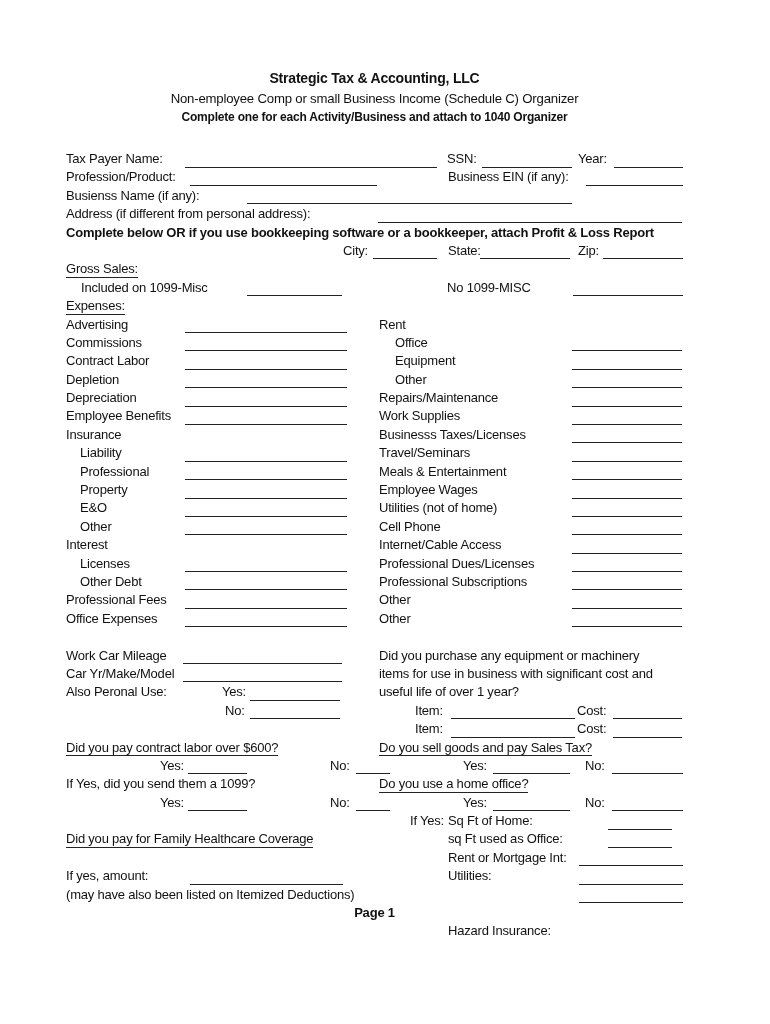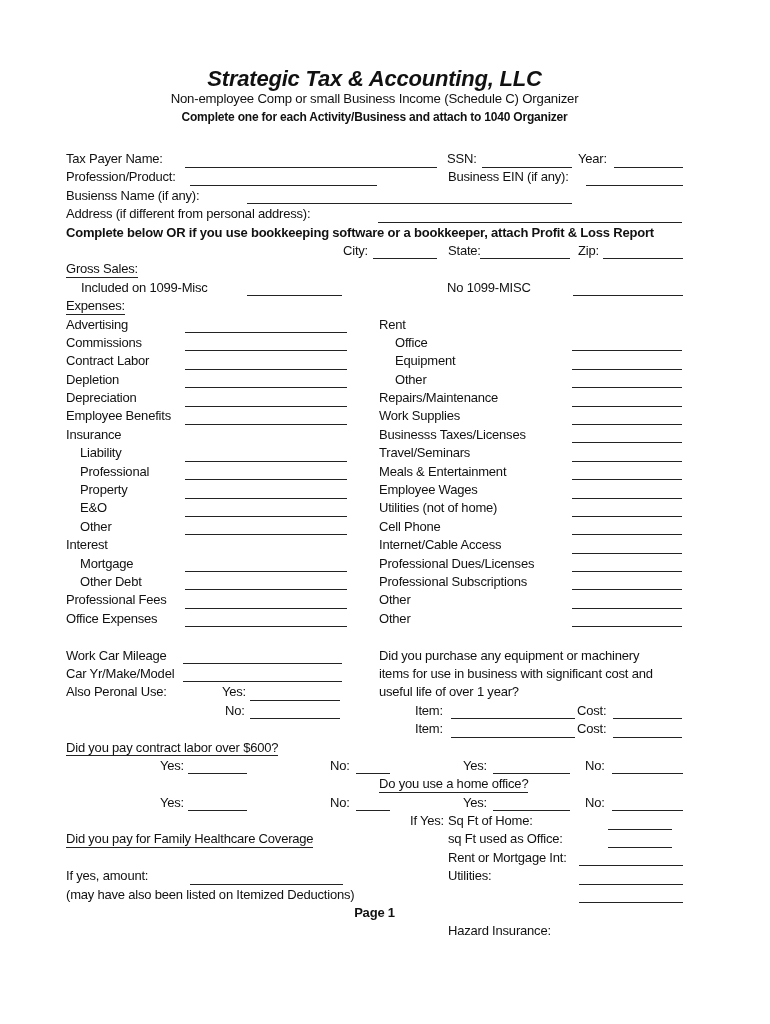--- a/index.html
+++ b/index.html
@@ -2,21 +2,21 @@
 <html><head>
 <meta charset="utf-8">
 <style>
   html,body{margin:0;padding:0;background:#e9e9e9;}
   .page{
     position:relative;width:770px;height:1024px;background:#ffffff;margin:0 auto;
     font-family:"Liberation Sans",sans-serif;font-size:13px;color:#111;
     letter-spacing:-0.2px;overflow:hidden;
   }
   .hdr{position:absolute;left:66px;top:68px;width:617px;text-align:center;}
-  .hdr .h1{font-size:22px;font-weight:bold;line-height:21px;font-style:italic;}
+  .hdr .h1{font-size:14px;font-weight:bold;line-height:21px;}
   .hdr .h2{font-size:13.2px;line-height:19px;}
   .hdr .h3{font-size:12px;font-weight:bold;line-height:19px;}
   .body{position:absolute;left:66px;top:150px;width:640px;}
   .r{position:relative;height:18.4px;}
   .t{position:absolute;top:0;line-height:18.4px;white-space:nowrap;}
   .b{font-weight:bold;}
   .hu{border-bottom:1.5px solid #232323;height:16.5px;}
   .u{position:absolute;top:0;height:16.5px;border-bottom:1.5px solid #232323;}
   .ll{left:0;}
   .lli{left:14px;}
@@ -154,21 +154,21 @@
       <span class="u lu"></span>
       <span class="t rl">Cell Phone</span>
       <span class="u ru"></span>
     </div>
     <div class="r">
       <span class="t ll">Interest</span>
       <span class="t rl">Internet/Cable Access</span>
       <span class="u ru"></span>
     </div>
     <div class="r">
-      <span class="t lli">Mortgage</span>
+      <span class="t lli">Licenses</span>
       <span class="u lu"></span>
       <span class="t rl">Professional Dues/Licenses</span>
       <span class="u ru"></span>
     </div>
     <div class="r">
       <span class="t lli">Other Debt</span>
       <span class="u lu"></span>
       <span class="t rl">Professional Subscriptions</span>
       <span class="u ru"></span>
     </div>
@@ -213,32 +213,34 @@
     </div>
     <div class="r">
       <span class="t" style="left:349px;">Item:</span>
       <span class="u" style="left:385px;width:124px;"></span>
       <span class="t" style="left:511px;">Cost:</span>
       <span class="u" style="left:547px;width:69px;"></span>
     </div>
 
     <div class="r">
       <span class="t ll hu">Did you pay contract labor over $600?</span>
+      <span class="t rl hu">Do you sell goods and pay Sales Tax?</span>
     </div>
     <div class="r">
       <span class="t" style="left:94px;">Yes:</span>
       <span class="u" style="left:122px;width:59px;"></span>
       <span class="t" style="left:264px;">No:</span>
       <span class="u" style="left:290px;width:34px;"></span>
       <span class="t" style="left:397px;">Yes:</span>
       <span class="u" style="left:427px;width:77px;"></span>
       <span class="t" style="left:519px;">No:</span>
       <span class="u" style="left:546px;width:71px;"></span>
     </div>
     <div class="r">
+      <span class="t ll">If Yes, did you send them a 1099?</span>
       <span class="t rl hu">Do you use a home office?</span>
     </div>
     <div class="r">
       <span class="t" style="left:94px;">Yes:</span>
       <span class="u" style="left:122px;width:59px;"></span>
       <span class="t" style="left:264px;">No:</span>
       <span class="u" style="left:290px;width:34px;"></span>
       <span class="t" style="left:397px;">Yes:</span>
       <span class="u" style="left:427px;width:77px;"></span>
       <span class="t" style="left:519px;">No:</span>

